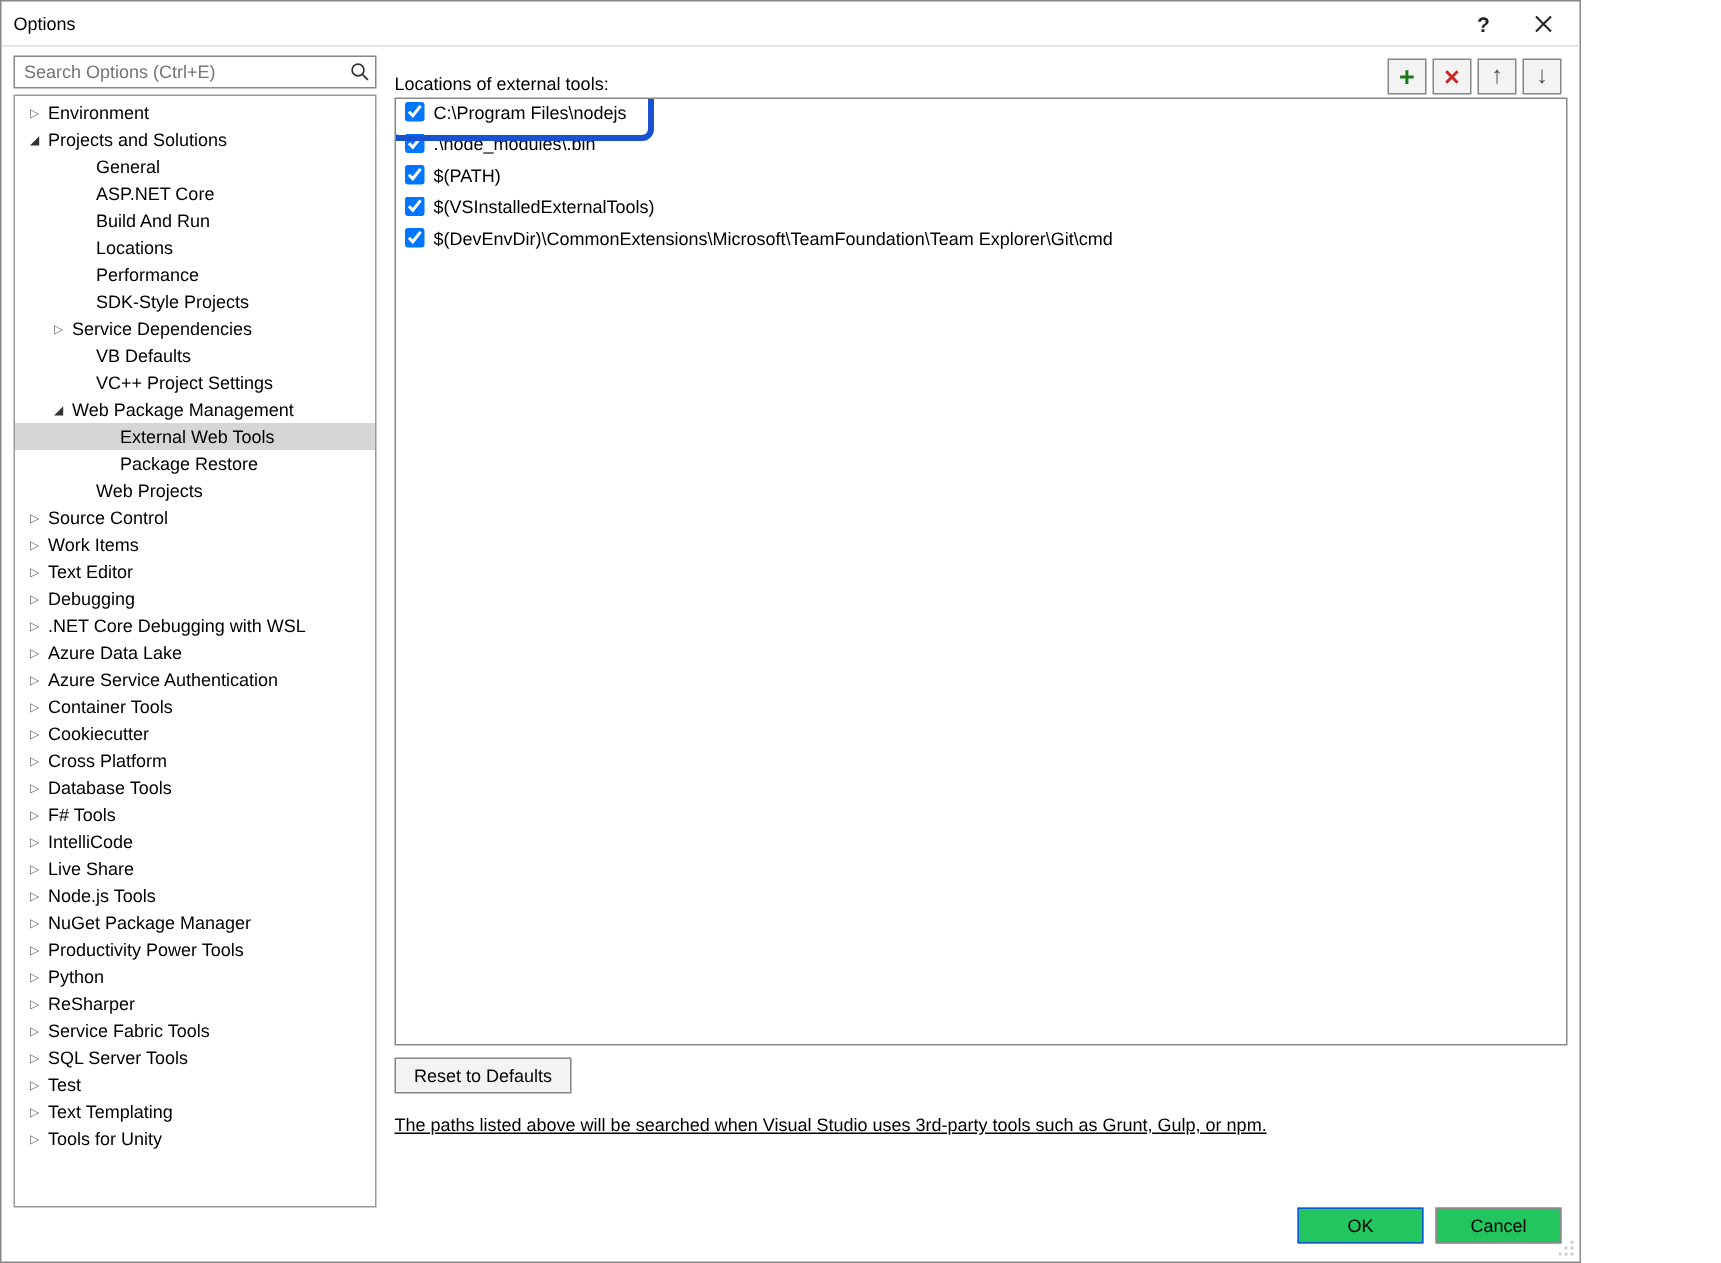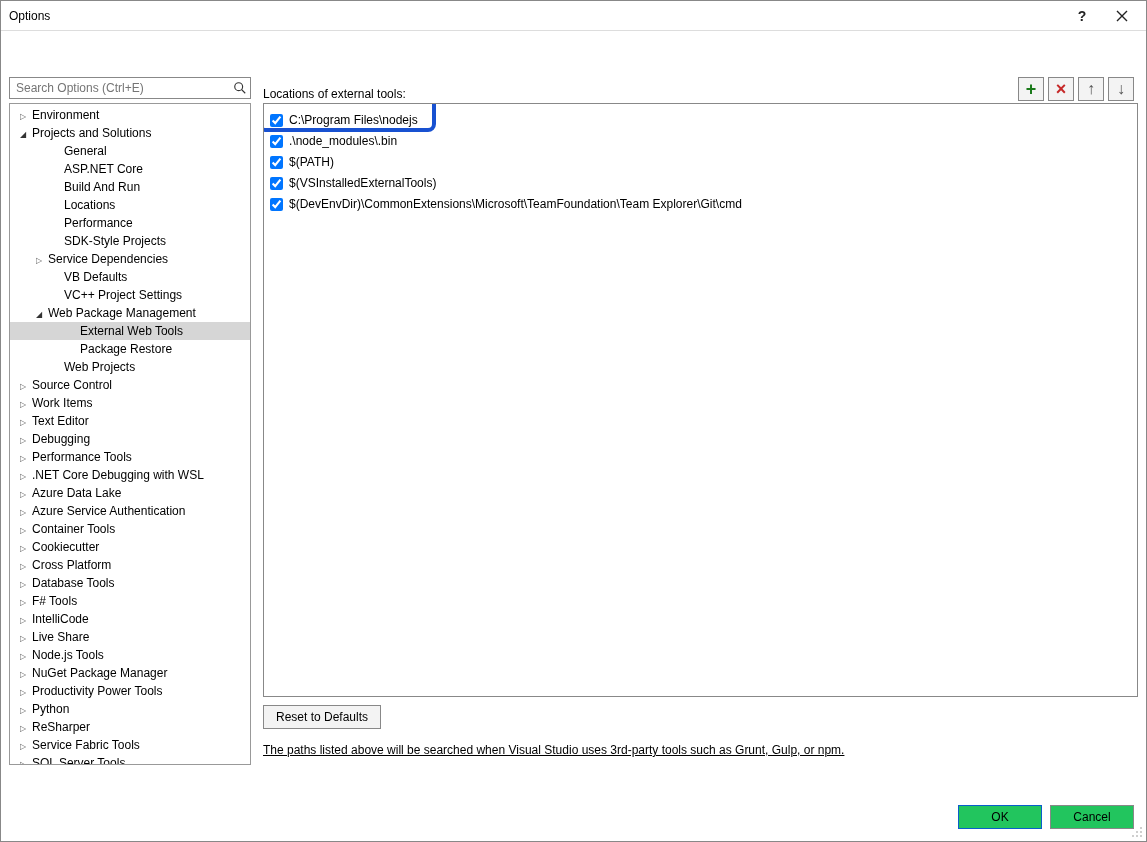--- a/index.html
+++ b/index.html
@@ -5,26 +5,25 @@
   * { box-sizing: border-box; }
   html, body {
     margin: 0; padding: 0;
     font-family: "Segoe UI", Tahoma, sans-serif;
     font-size: 12px;
     background: #fff;
     color: #000;
     height: 100%;
   }
   .window {
-    width: 1147px; height: 842px;
+    width: 1054px; height: 842px;
     border: 1px solid #888;
     display: flex; flex-direction: column;
     background: #fff;
     position: relative;
-    gap: 40px;
   }
   
   .titlebar {
     display: flex; align-items: center;
     height: 30px;
     padding: 0 4px 0 8px;
     border-bottom: 1px solid #ddd;
   }
   .titlebar .title { flex: 1; font-size: 12px; }
   .titlebar .tb-btn {
@@ -113,21 +112,21 @@
   .tool-btn.arrow { color: #555; font-size: 16px; }
 
   .listbox {
     border: 1px solid #888;
     height: 632px;
     overflow: auto;
     position: relative;
     padding: 2px 4px;
   }
   .list-row {
-    display: flex; align-items: flex-end;
+    display: flex; align-items: flex-start;
     height: 21px;
     gap: 4px;
   }
   .list-row input[type=checkbox]{
     width: 13px; height: 13px; margin: 0 2px 0 2px;
   }
   .list-row .path { font-size: 12px; }
   .highlight-box {
     position: absolute;
     border: 4px solid #1851d1;
@@ -267,24 +266,20 @@
             <span class="twisty"></span>
             <span class="label">Work Items</span>
           </div>
           <div class="tree-item ind0 collapsed">
             <span class="twisty"></span>
             <span class="label">Text Editor</span>
           </div>
           <div class="tree-item ind0 collapsed">
             <span class="twisty"></span>
             <span class="label">Debugging</span>
-          </div>
-          <div class="tree-item ind0 collapsed">
-            <span class="twisty"></span>
-            <span class="label">Performance Tools</span>
           </div>
           <div class="tree-item ind0 collapsed">
             <span class="twisty"></span>
             <span class="label">.NET Core Debugging with WSL</span>
           </div>
           <div class="tree-item ind0 collapsed">
             <span class="twisty"></span>
             <span class="label">Azure Data Lake</span>
           </div>
           <div class="tree-item ind0 collapsed">

